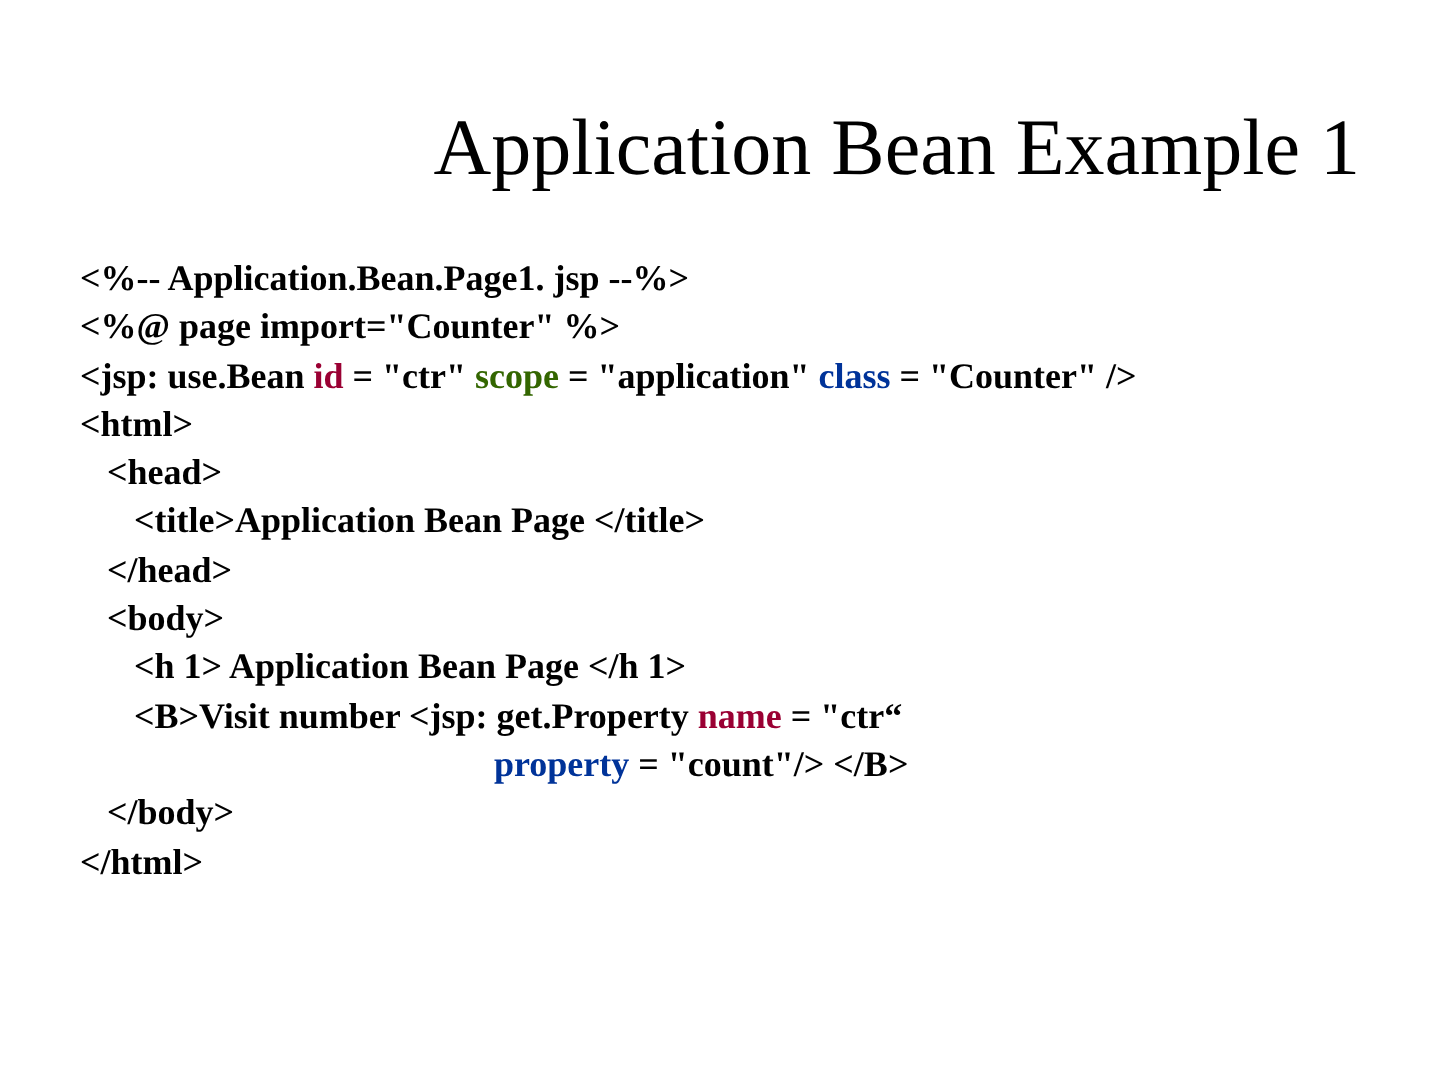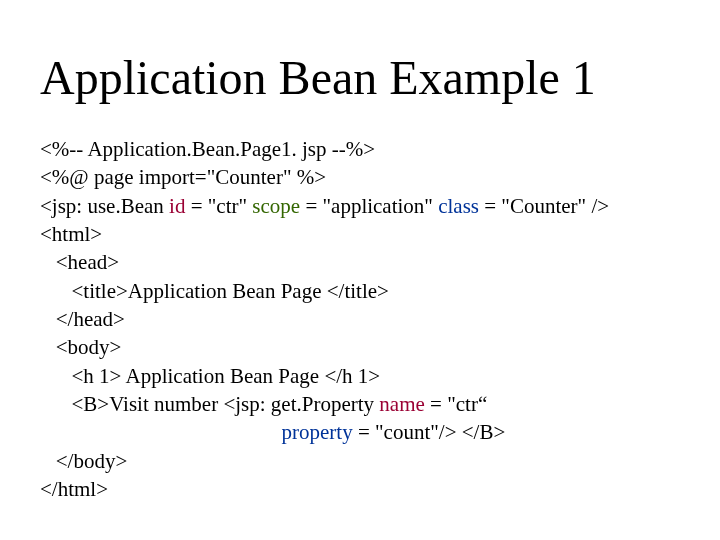--- a/index.html
+++ b/index.html
@@ -9,30 +9,31 @@
     height: 540px;
     background: #ffffff;
     font-family: "Times New Roman", Times, serif;
     color: #000000;
   }
   .slide {
     box-sizing: border-box;
     padding: 40px 40px 0 40px;
   }
   .title {
-    font-size: 48px;
-    text-align: left;
+    font-size: 40px;
+    text-align: right;
     margin: 10px 0 30px 0;
     font-weight: normal;
   }
   .code {
-    font-size: 21px;
+    font-size: 18px;
     line-height: 1.35;
     white-space: pre;
     font-family: "Times New Roman", Times, serif;
+    font-weight: bold;
   }
   .kw-id    { color: #9a0033; } 
   .kw-scope { color: #336600; } 
   .kw-class { color: #003399; } 
   .kw-name  { color: #9a0033; } 
   .kw-prop  { color: #003399; } 
 </style>
 </head>
 <body>
 

